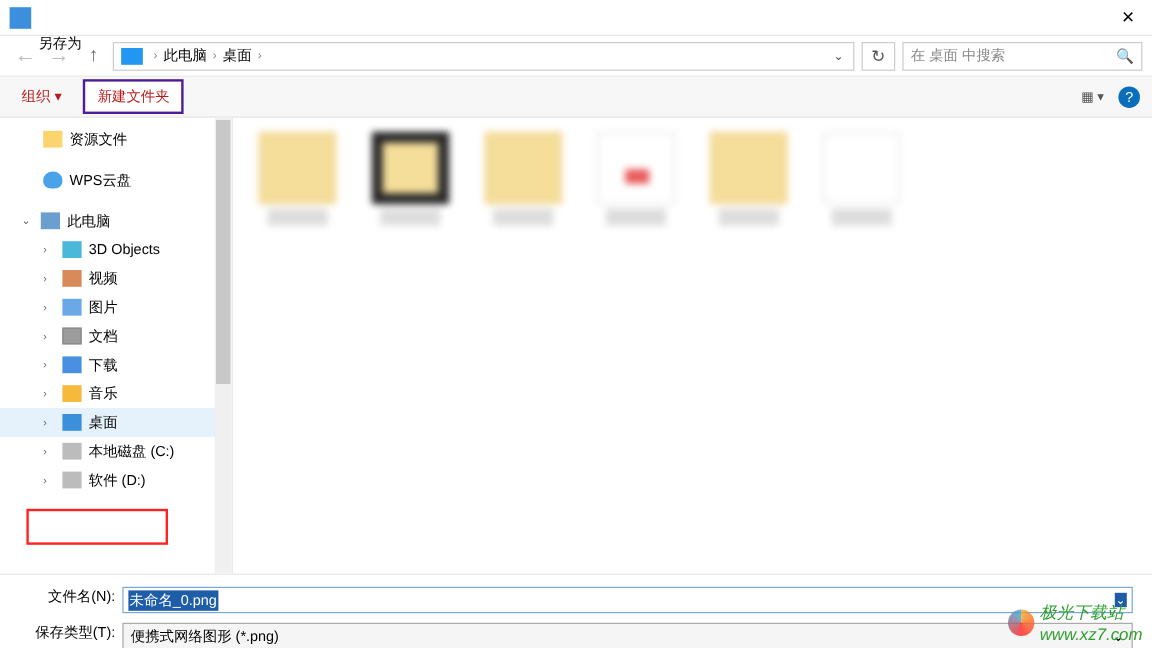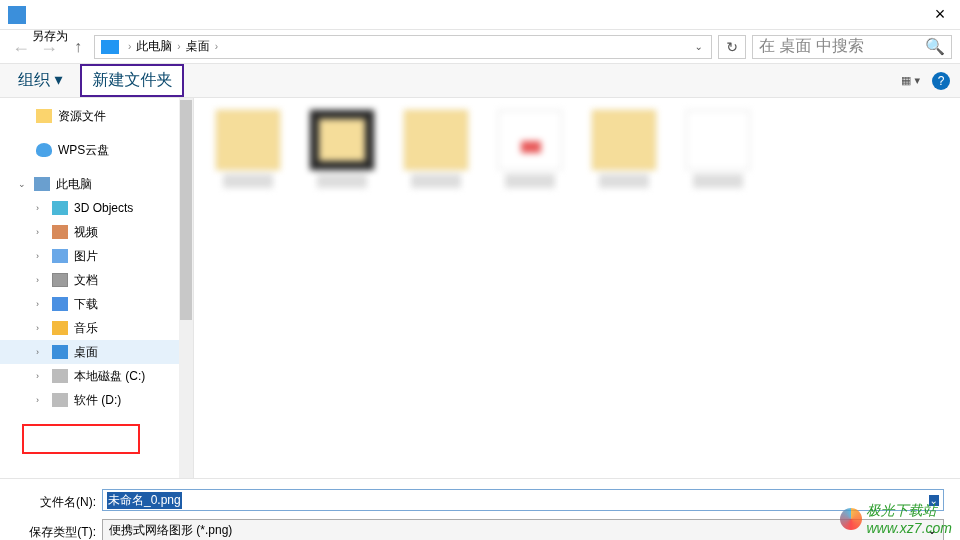--- a/index.html
+++ b/index.html
@@ -10,25 +10,25 @@
 .titlebar .title { font-size: 12px; flex: 1; margin-top: 44px; }
 .titlebar .close { width: 40px; text-align: center; font-size: 18px; cursor: pointer; }
 
 .navbar { height: 34px; display: flex; align-items: center; padding: 0 8px; border-bottom: 1px solid #e5e5e5; gap: 6px; }
 .nav-arrows { display: flex; gap: 10px; color: #bbb; font-size: 18px; padding: 0 4px; }
 .nav-up { color: #666; font-size: 16px; padding: 0 6px; }
 .breadcrumb { flex: 1; height: 24px; border: 1px solid #ccc; display: flex; align-items: center; font-size: 12px; padding: 0 2px; }
 .bc-icon { width: 18px; height: 14px; background: #2196f3; margin: 0 4px; }
 .bc-sep { color: #888; padding: 0 5px; font-size: 10px; }
 .bc-refresh { width: 28px; height: 24px; border: 1px solid #ccc; display: flex; align-items: center; justify-content: center; color: #555; font-size: 14px; }
-.searchbox { width: 200px; height: 24px; border: 1px solid #ccc; display: flex; align-items: center; font-size: 16px; color: #888; padding: 0 6px; }
+.searchbox { width: 200px; height: 24px; border: 1px solid #ccc; display: flex; align-items: center; font-size: 12px; color: #888; padding: 0 6px; }
 .searchbox .mag { margin-left: auto; color: #666; }
 
 .toolbar { height: 34px; background: #f7f7f7; border-bottom: 1px solid #e5e5e5; display: flex; align-items: center; padding: 0 10px; gap: 10px; }
-.tb-btn { font-size: 16px; padding: 4px 8px; color: #0c4a6e; }
+.tb-btn { font-size: 12px; padding: 4px 8px; color: #b91c1c; }
 .tb-new { background: #fff; border: 2px solid #4c1d95; padding: 4px 10px; }
 .tb-right { margin-left: auto; display: flex; gap: 12px; align-items: center; color: #555; }
 .tb-view { display: flex; align-items: center; gap: 2px; font-size: 11px; }
 .tb-help { width: 18px; height: 18px; border-radius: 50%; background: #0a6ebd; color: #fff; display: flex; align-items: center; justify-content: center; font-size: 12px; }
 
 .body { display: flex; height: 380px; }
 .sidebar { width: 194px; border-right: 1px solid #e5e5e5; overflow-y: auto; font-size: 12px; padding-top: 6px; position: relative; }
 .tree-item { display: flex; align-items: center; height: 24px; padding-left: 18px; gap: 6px; cursor: default; }
 .tree-item.indent1 { padding-left: 36px; }
 .tree-item .caret { width: 10px; color: #666; font-size: 9px; }
@@ -53,21 +53,21 @@
 .file-item { width: 76px; display: flex; flex-direction: column; align-items: center; gap: 4px; filter: blur(3px); }
 .file-thumb { width: 64px; height: 60px; background: #f5dd9a; border: 1px solid #e6c877; }
 .file-thumb.dark { background: #2a2a2a; border-color: #000; position: relative; }
 .file-thumb.dark::after { content:""; position:absolute; inset:8px; background:#f5dd9a; }
 .file-thumb.white { background: #fff; border-color: #ddd; }
 .file-thumb.red::after { content:""; position:absolute; width:20px; height:12px; background:#e85a5a; left:22px; top:30px; }
 .file-thumb.red { position: relative; background:#fff; border-color:#ddd; }
 .file-label { font-size: 11px; color: #666; height: 14px; width: 50px; background: #ddd; }
 
 .bottombar { border-top: 1px solid #e5e5e5; padding: 10px 16px 8px; }
-.field-row { display: flex; align-items: flex-end; margin-bottom: 8px; gap: 6px; }
+.field-row { display: flex; align-items: flex-start; margin-bottom: 8px; gap: 6px; }
 .field-label { width: 80px; text-align: right; font-size: 12px; }
 .field-input { flex: 1; height: 22px; border: 1px solid #7aa8d6; font-size: 12px; padding: 0 4px; display: flex; align-items: center; background: #fff; }
 .field-input.sel span { background: #1e5da8; color: #fff; padding: 0 1px; }
 .field-input .dd { margin-left: auto; color: #555; font-size: 10px; }
 .field-combo { flex: 1; height: 22px; border: 1px solid #aaa; font-size: 12px; padding: 0 6px; display: flex; align-items: center; background: #f5f5f5; }
 
 .watermark { position: absolute; right: 8px; bottom: 4px; font-size: 14px; color: #2e9e2e; font-style: italic; display: flex; align-items: center; gap: 4px; pointer-events: none; }
 .watermark .logo { width: 22px; height: 22px; border-radius: 50%; background: conic-gradient(#f5a623,#f22,#3ad); opacity: .8; }
 .watermark .sm { font-size: 14px; color: #2e9e2e; }
 </style>

